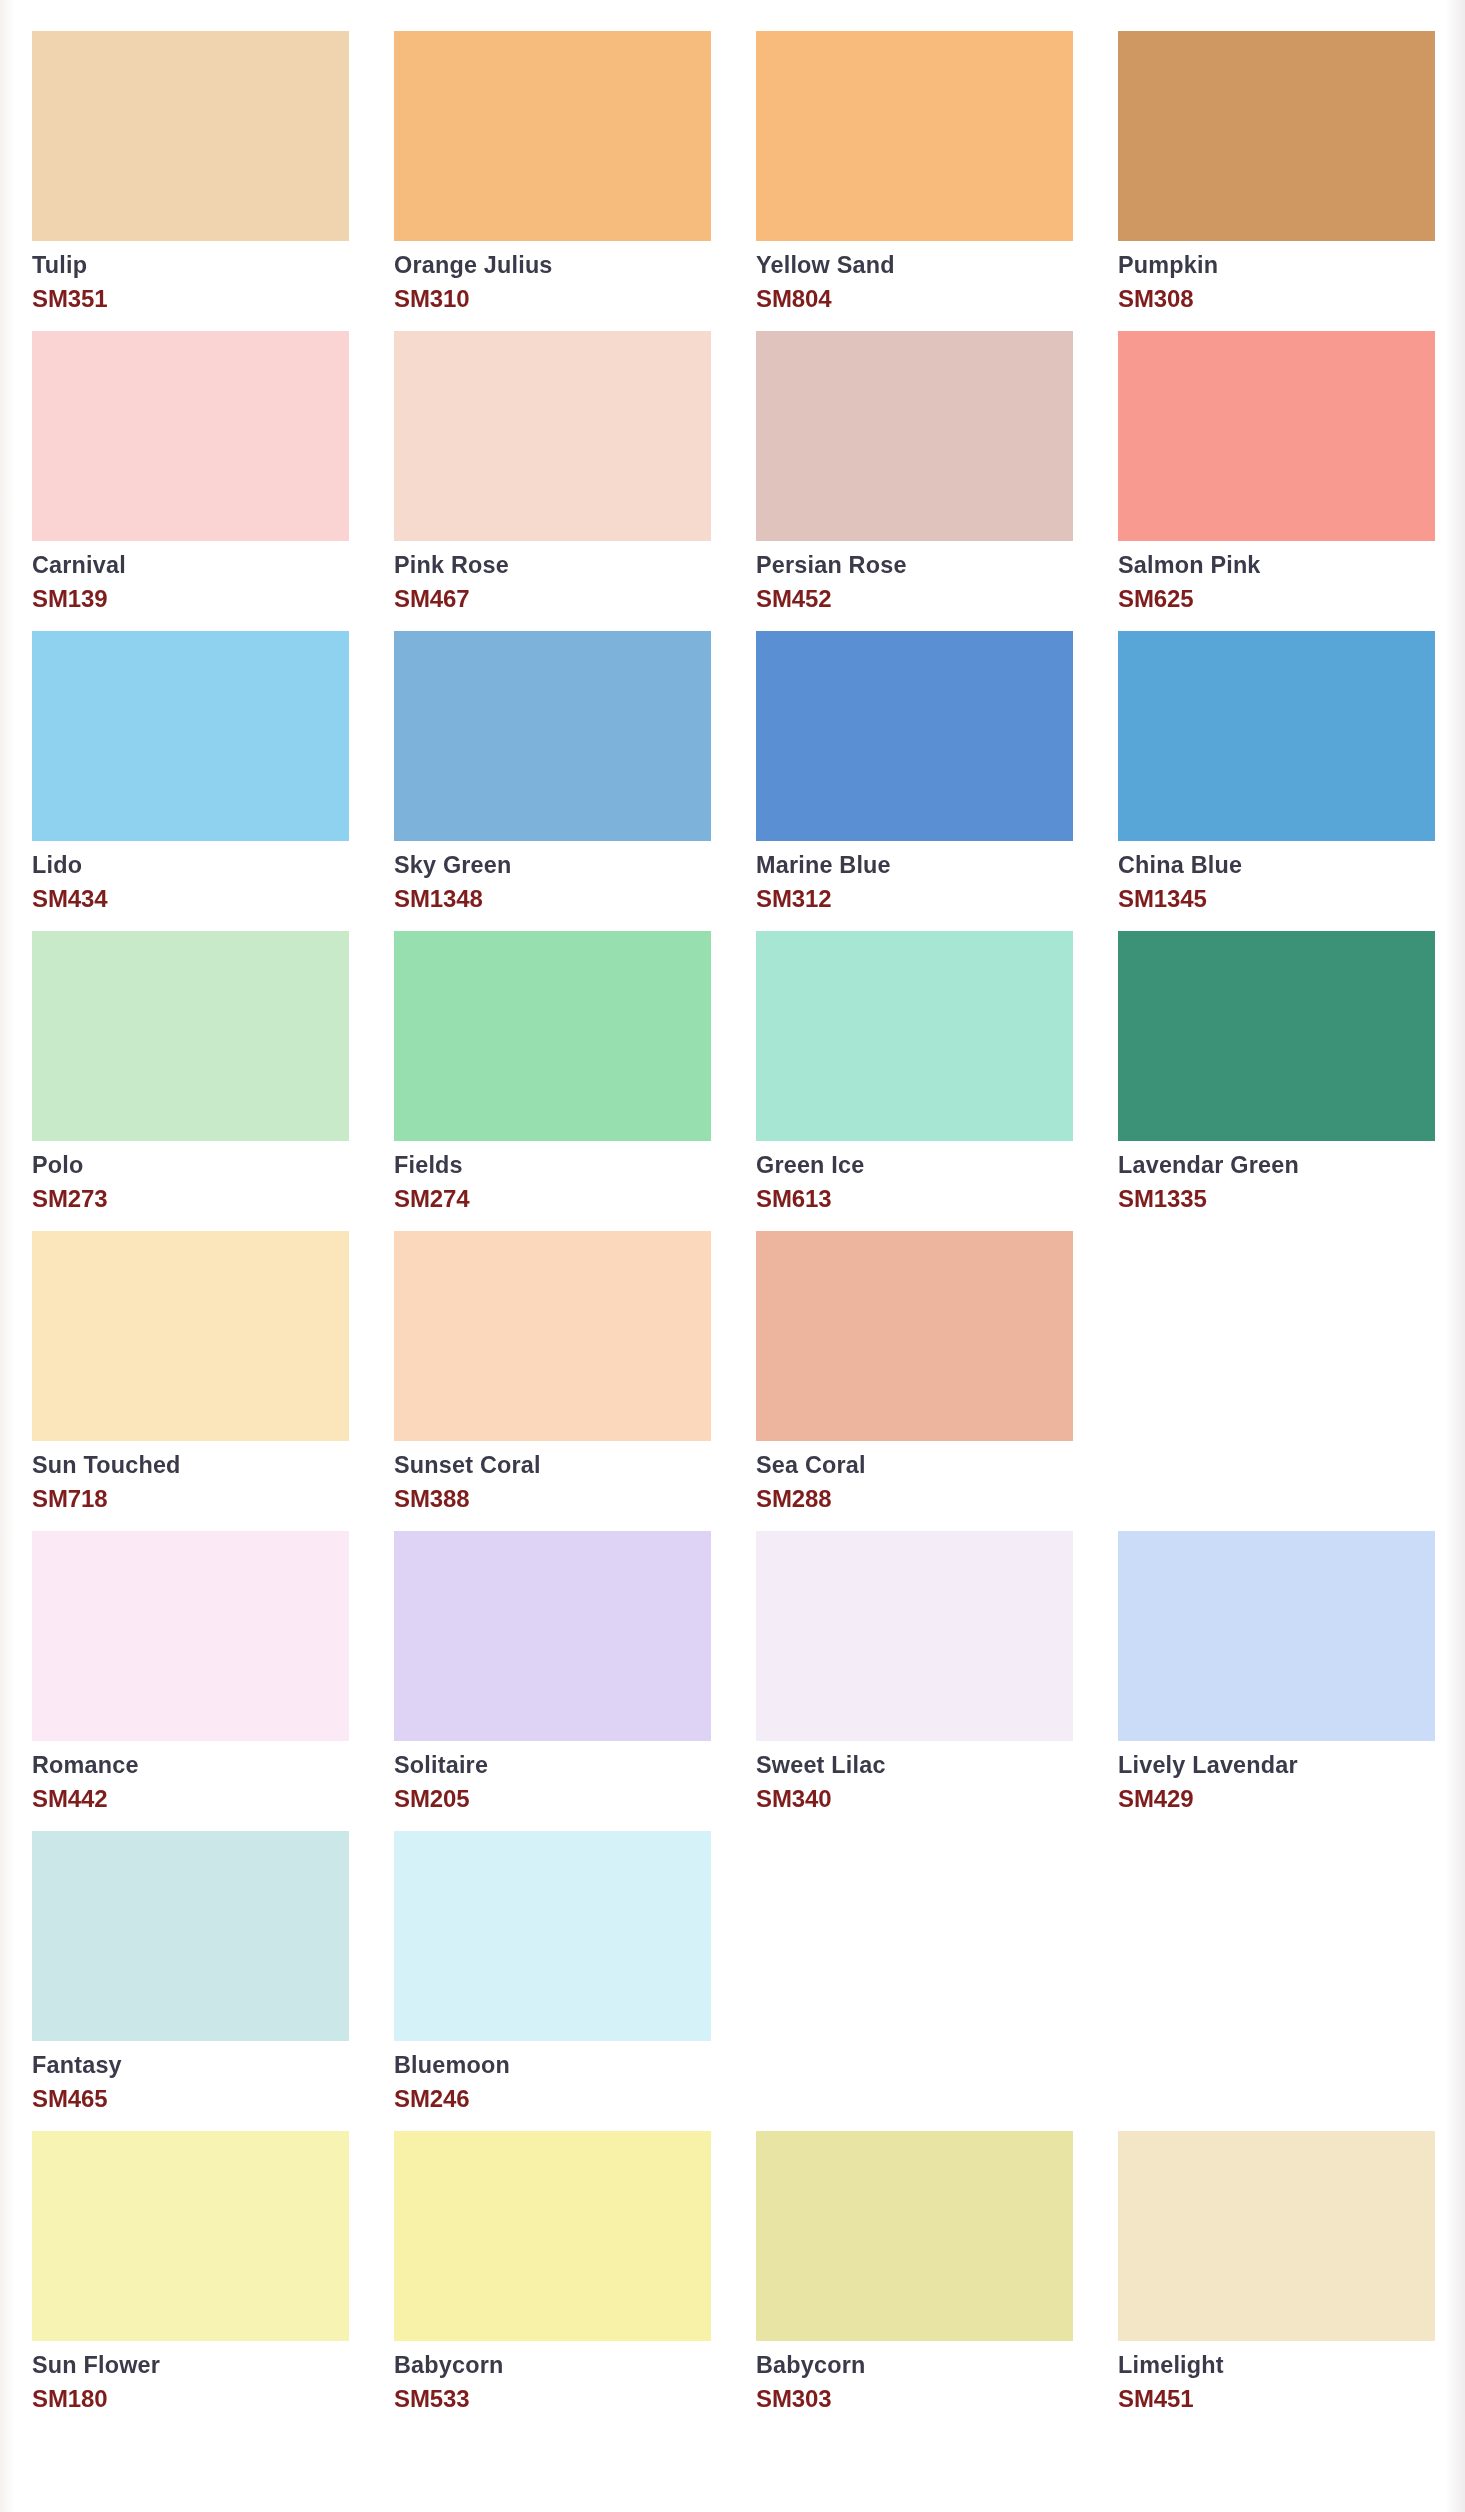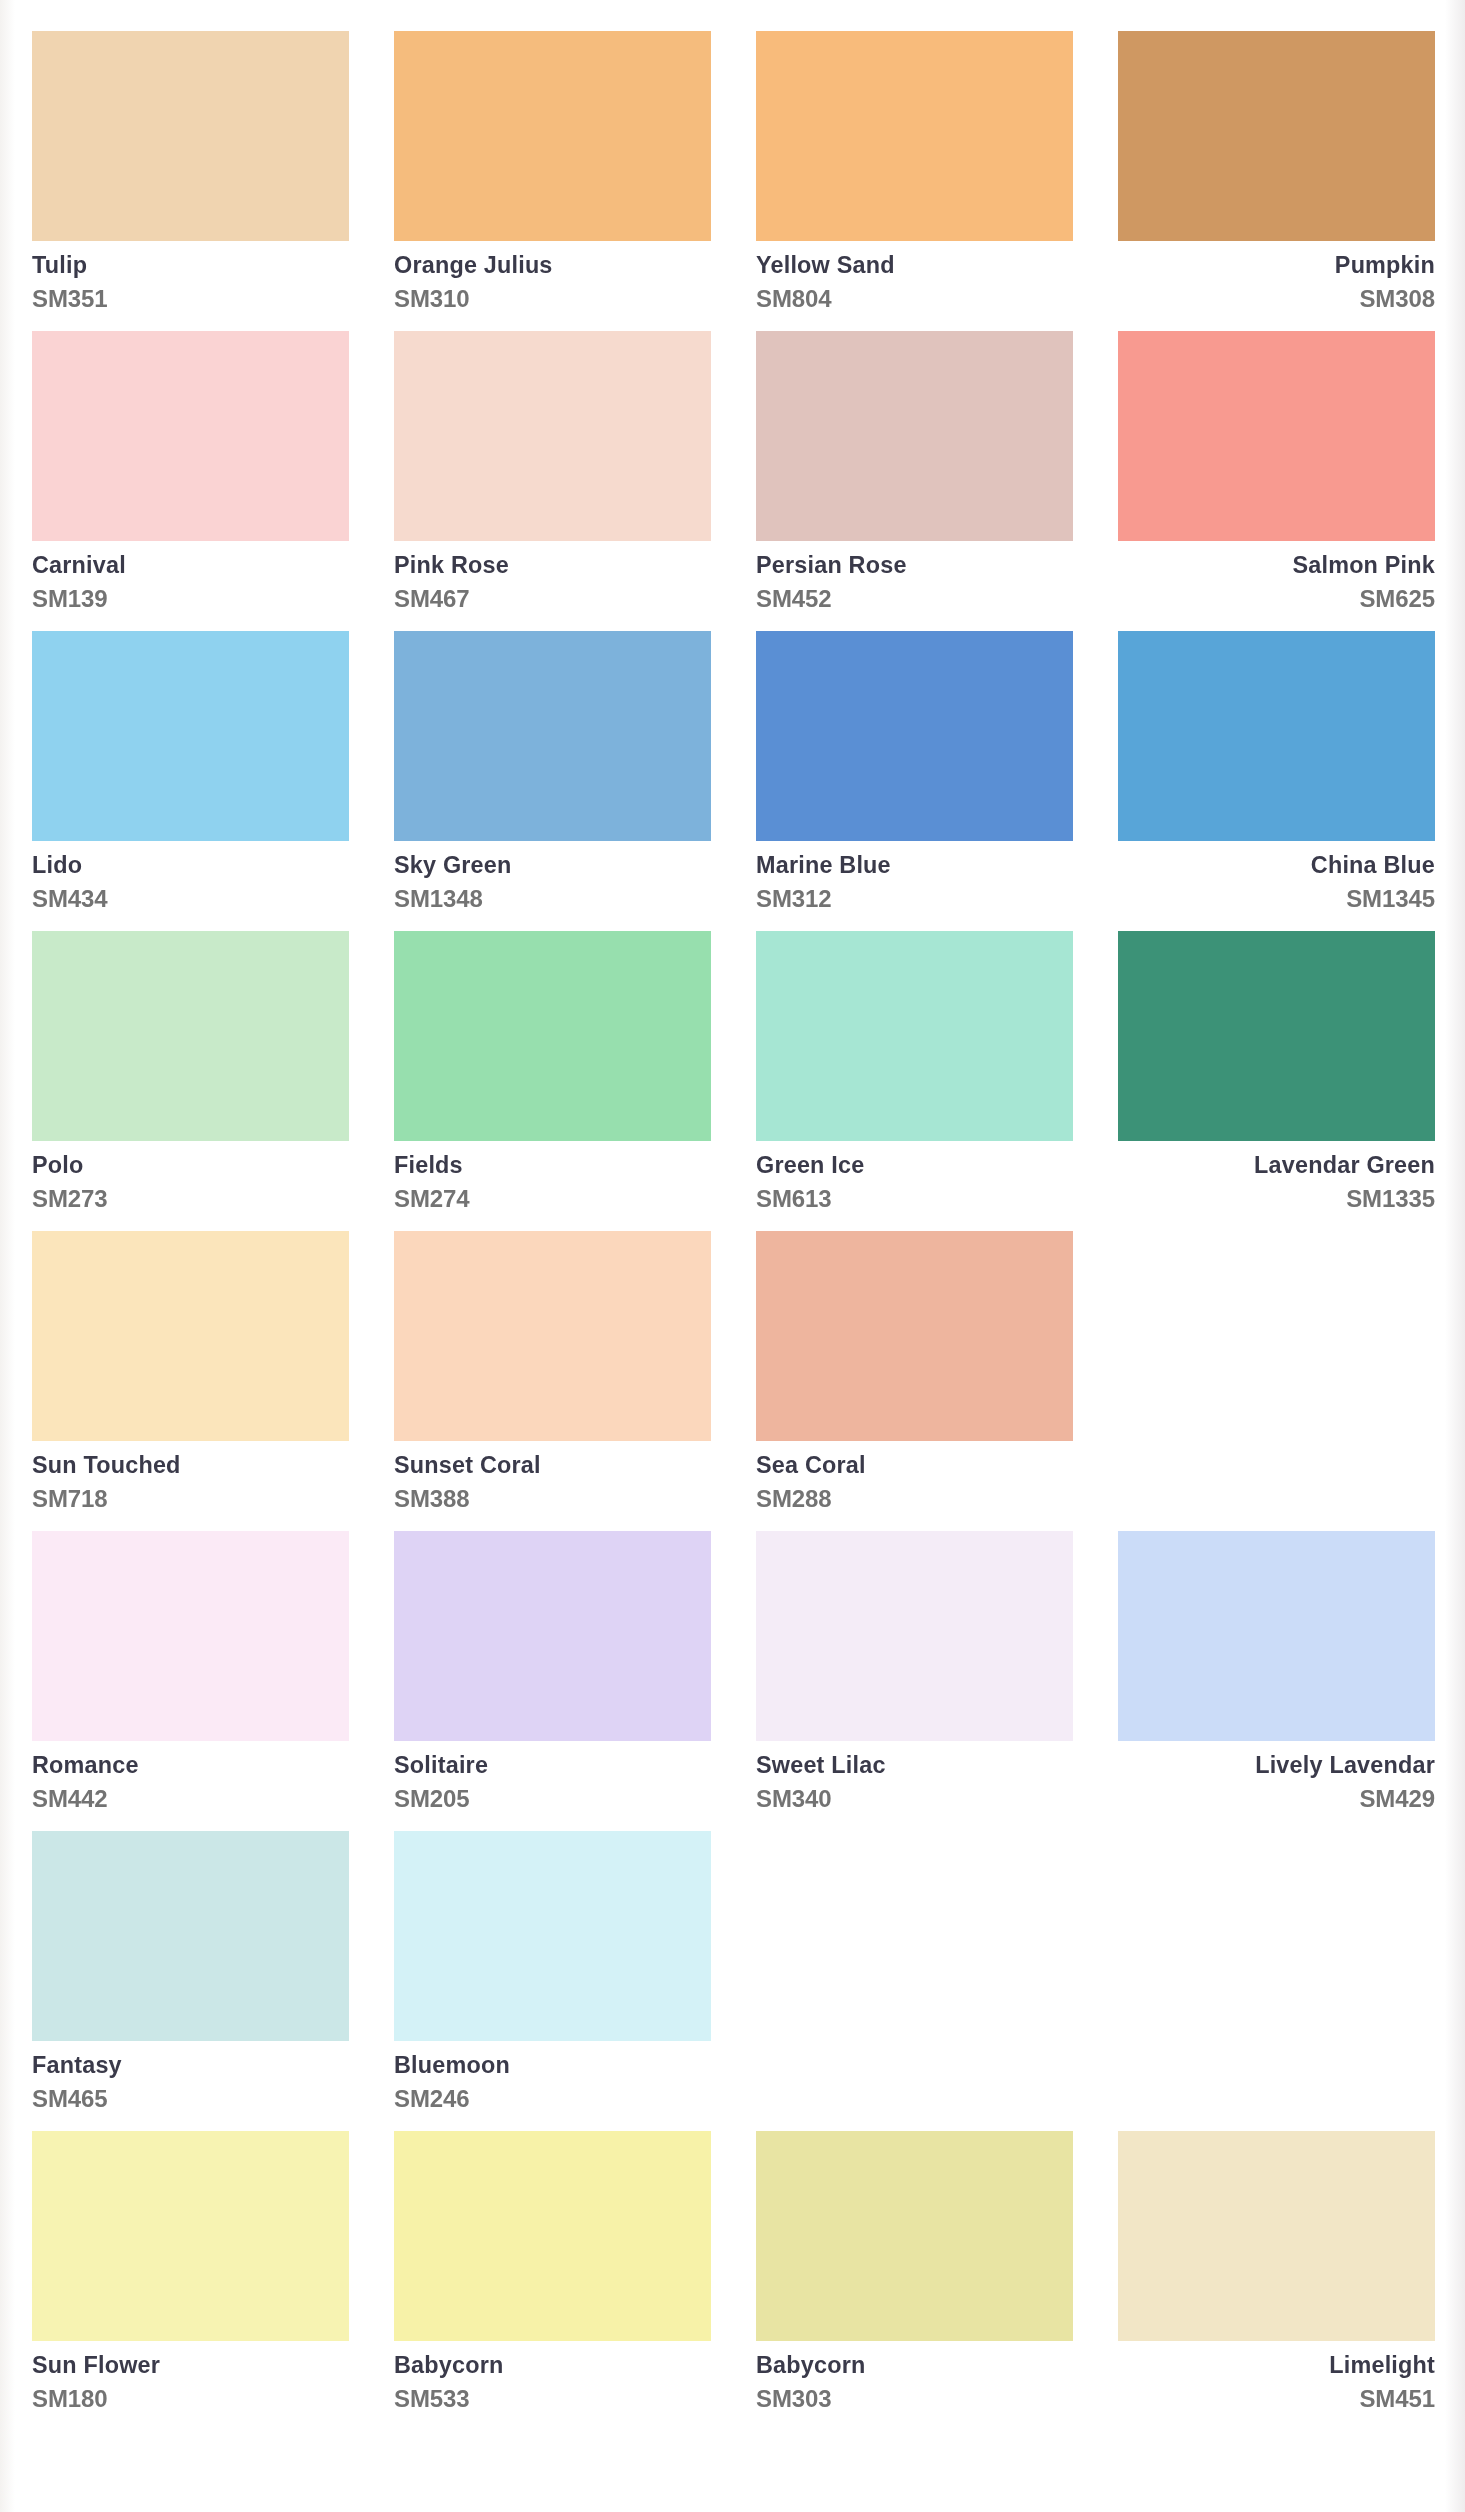--- a/index.html
+++ b/index.html
@@ -52,21 +52,20 @@
     width: 100%;
   }
 
   .swatch-cell {
     width: 317px;
     margin-right: 45px;
     box-sizing: border-box;
   }
   .swatch-cell:last-child {
     margin-right: 0;
-    text-align: right;
   }
 
   .swatch-chip {
     width: 317px;
     height: 210px;
     display: block;
   }
   .swatch-cell.empty .swatch-chip {
     background: transparent !important;
   }
@@ -85,21 +84,21 @@
     letter-spacing: 0.2px;
     line-height: 1.0;
     white-space: nowrap;
     margin: 0 0 10px 0;
   }
 
   .swatch-code {
     font-family: "Liberation Sans", sans-serif;
     font-size: 24px;
     font-weight: 700;
-    color: #737373;
+    color: #7f1d1d;
     letter-spacing: -0.1px;
     line-height: 1.0;
     white-space: nowrap;
     margin: 0;
   }
 
   .swatch-cell.empty .swatch-name,
   .swatch-cell.empty .swatch-code {
     visibility: hidden;
   }

